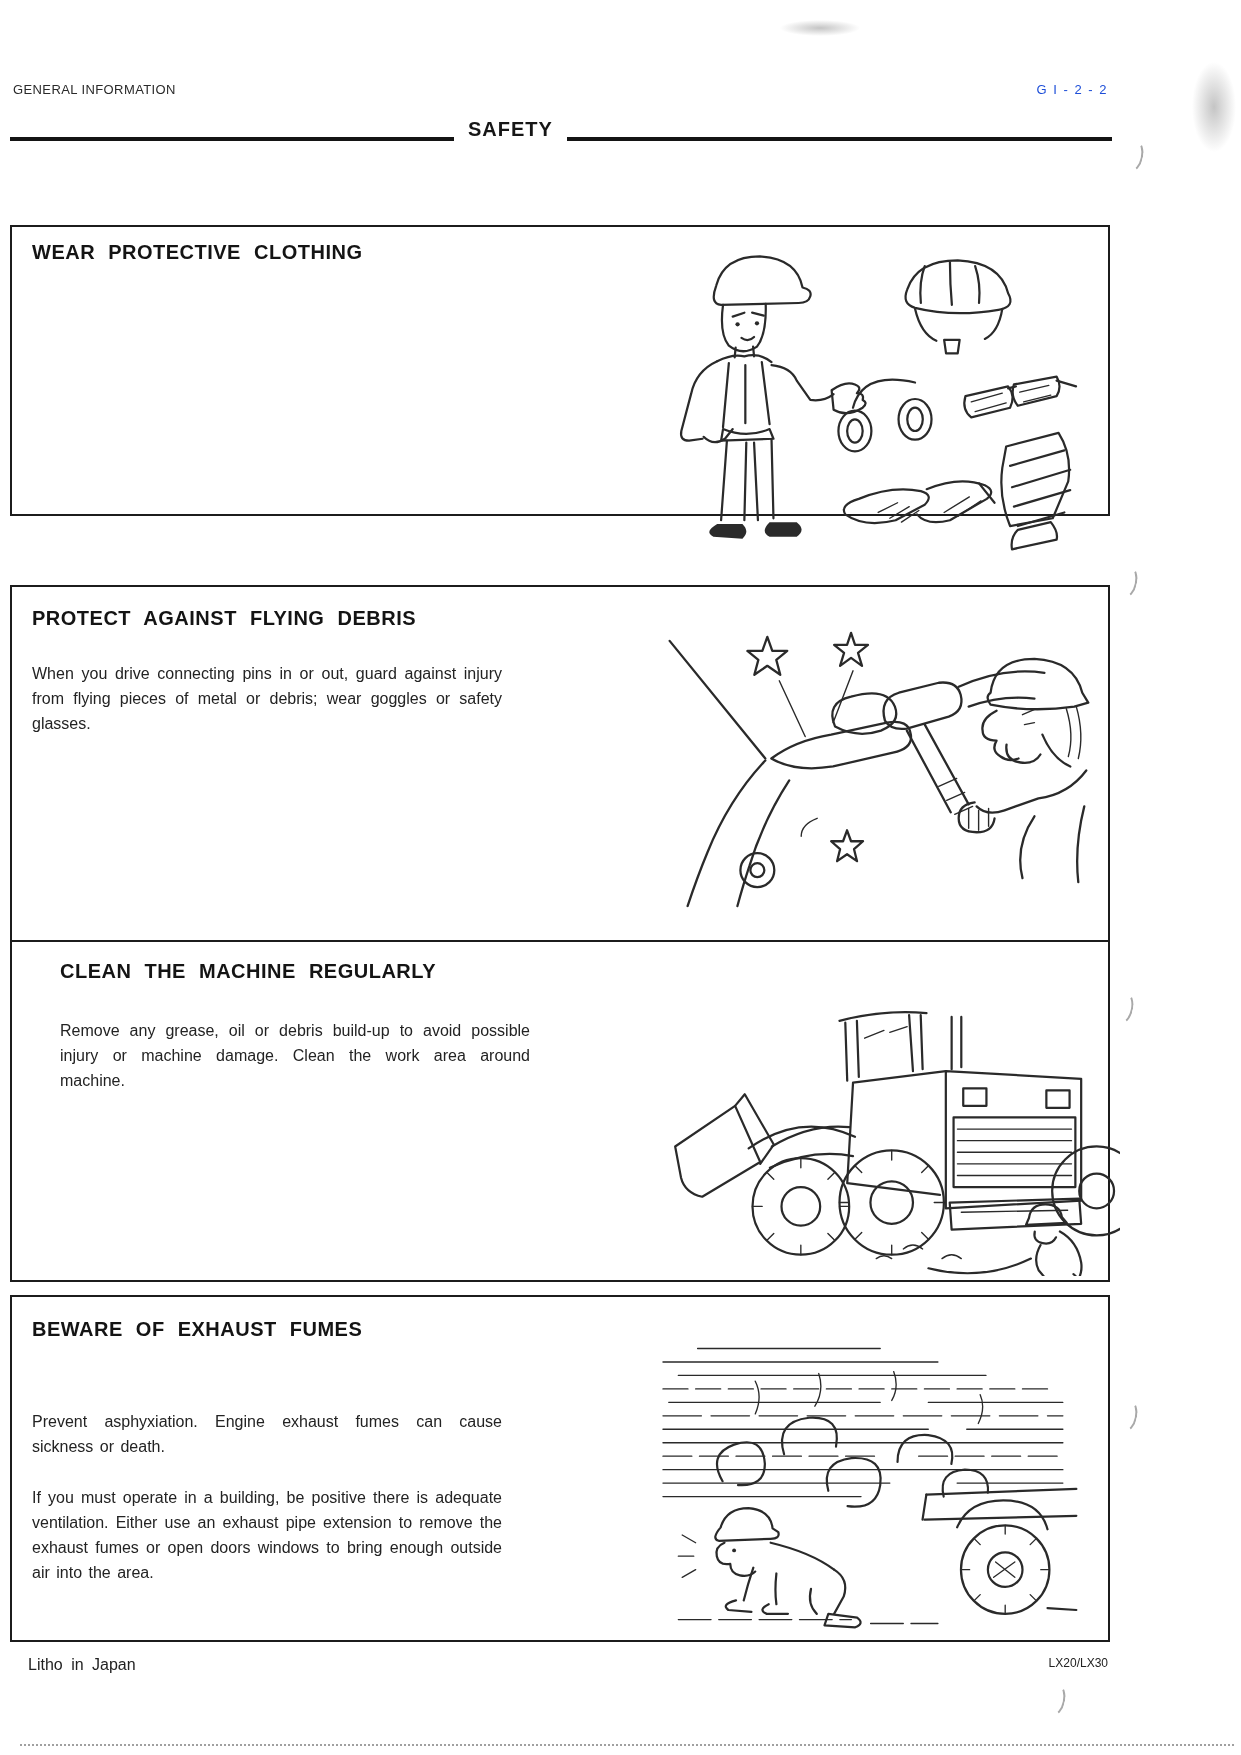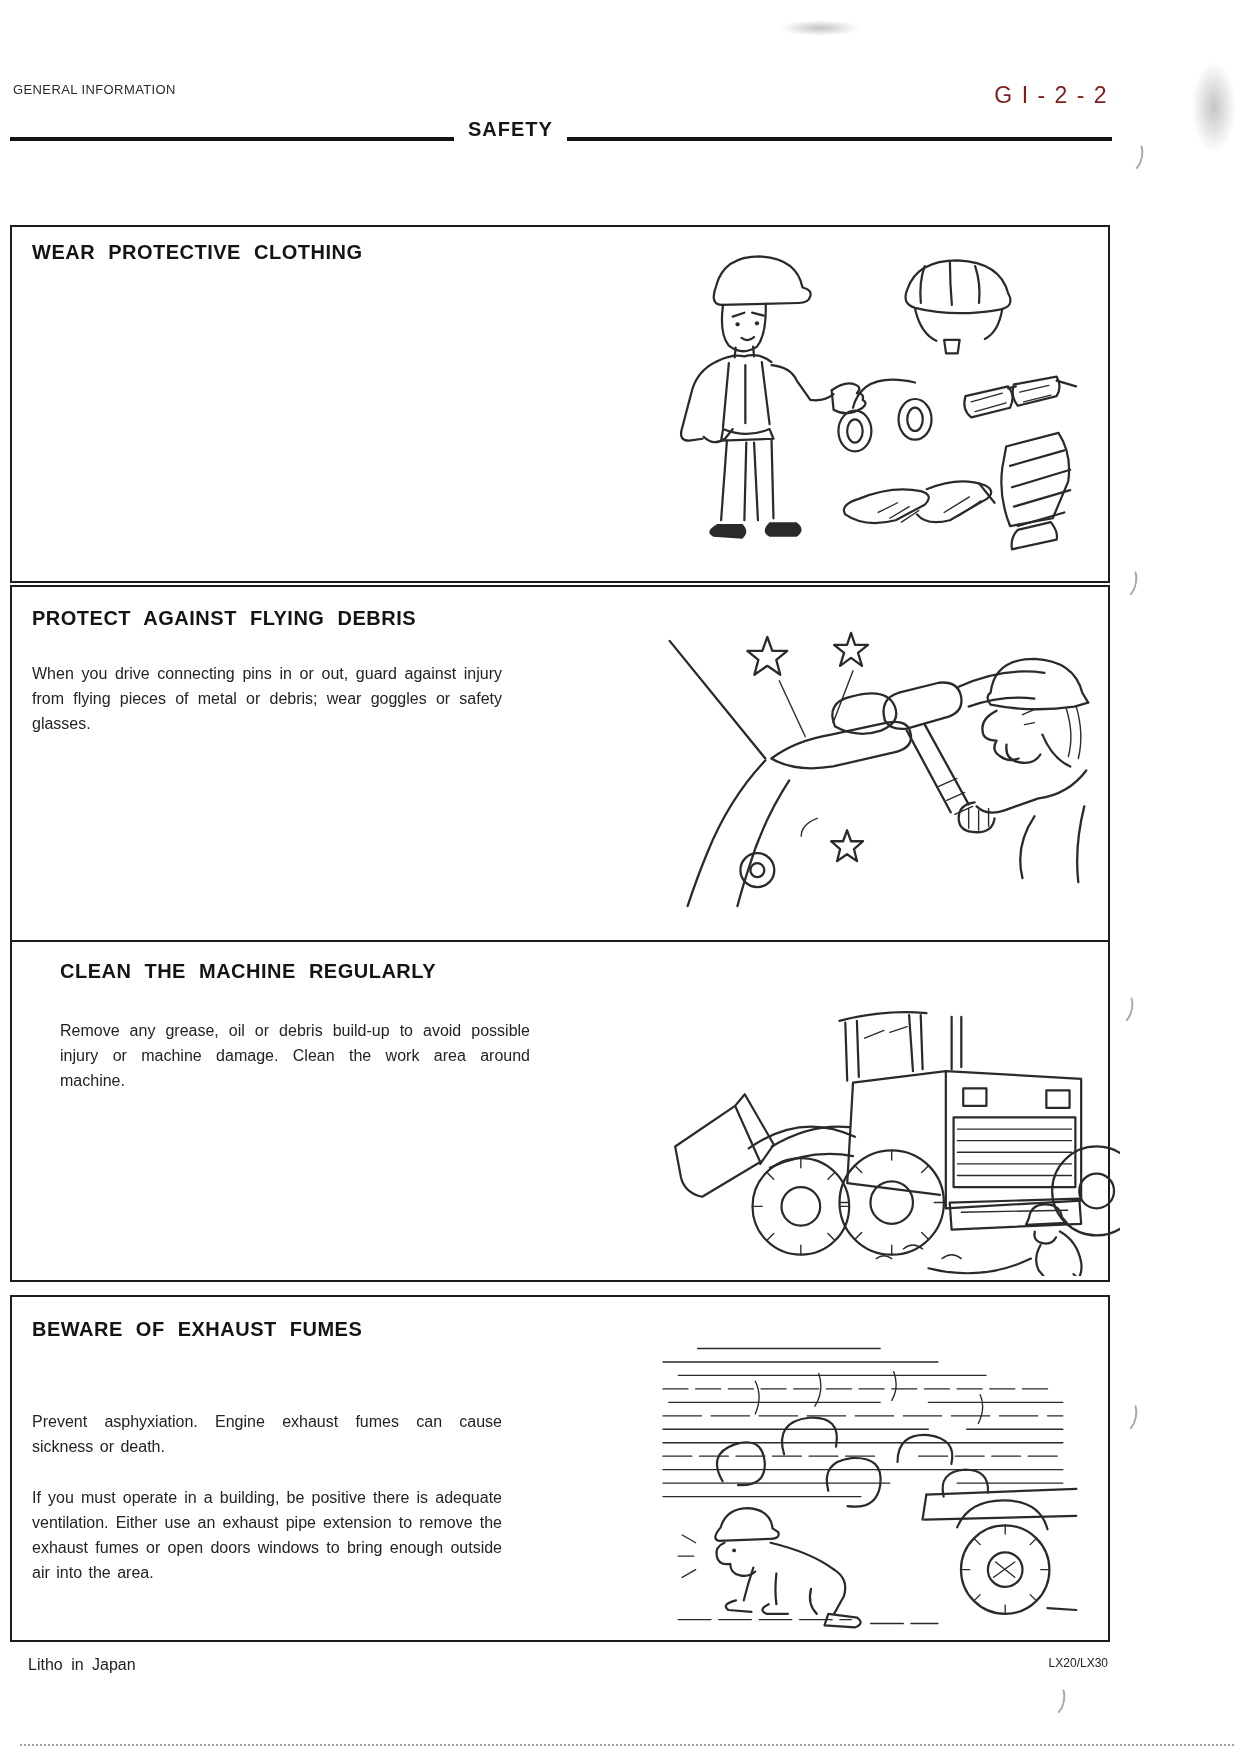--- a/index.html
+++ b/index.html
@@ -4,30 +4,30 @@
 <style>
   html,body{margin:0;padding:0;background:#e8e8e4;}
   .page{
     position:relative; width:1241px; height:1755px; background:#ffffff;
     margin:0 auto; overflow:hidden;
     font-family:"Liberation Sans","DejaVu Sans",sans-serif;
     color:#1f1f1f;
   }
   
   .hdr-left{position:absolute;left:13px;top:82px;font-size:13px;letter-spacing:.4px;color:#2a2a2a;}
-  .hdr-right{position:absolute;left:10px;top:82px;width:1098px;text-align:right;font-size:23px;letter-spacing:1.5px;color:#7f1d1d;}
+  .hdr-right{position:absolute;left:10px;top:82px;width:1098px;text-align:right;font-size:13px;letter-spacing:1.5px;color:#1d4ed8;}
   
   .divider{position:absolute;left:10px;top:118px;width:1102px;display:flex;align-items:flex-end;}
   .rule{height:4px;background:#141414;}
   .rule-l{width:444px;}
   .rule-r{flex:1;}
   .divider-title{font-size:20px;font-weight:bold;letter-spacing:1px;padding:0 14px;color:#161616;}
   
   .box{position:absolute;left:10px;width:1100px;border:2px solid #1c1c1c;box-sizing:border-box;background:#fff;}
-  .box1{top:225px;height:358px;}
+  .box1{top:225px;height:291px;}
   .box2{top:585px;height:383px;}
   .box3{top:940px;height:342px;padding-left:28px;}
   .box4{top:1295px;height:347px;}
   .box-inner{position:relative;width:100%;height:100%;}
   .sec-title{position:absolute;left:20px;margin:0;font-size:20px;font-weight:bold;letter-spacing:.5px;word-spacing:7px;color:#141414;white-space:nowrap;}
   .box1 .sec-title{top:14px;}
   .box2 .sec-title{top:20px;}
   .box3 .sec-title{top:18px;}
   .box4 .sec-title{top:21px;}
   .sec-body{position:absolute;left:20px;width:470px;}

